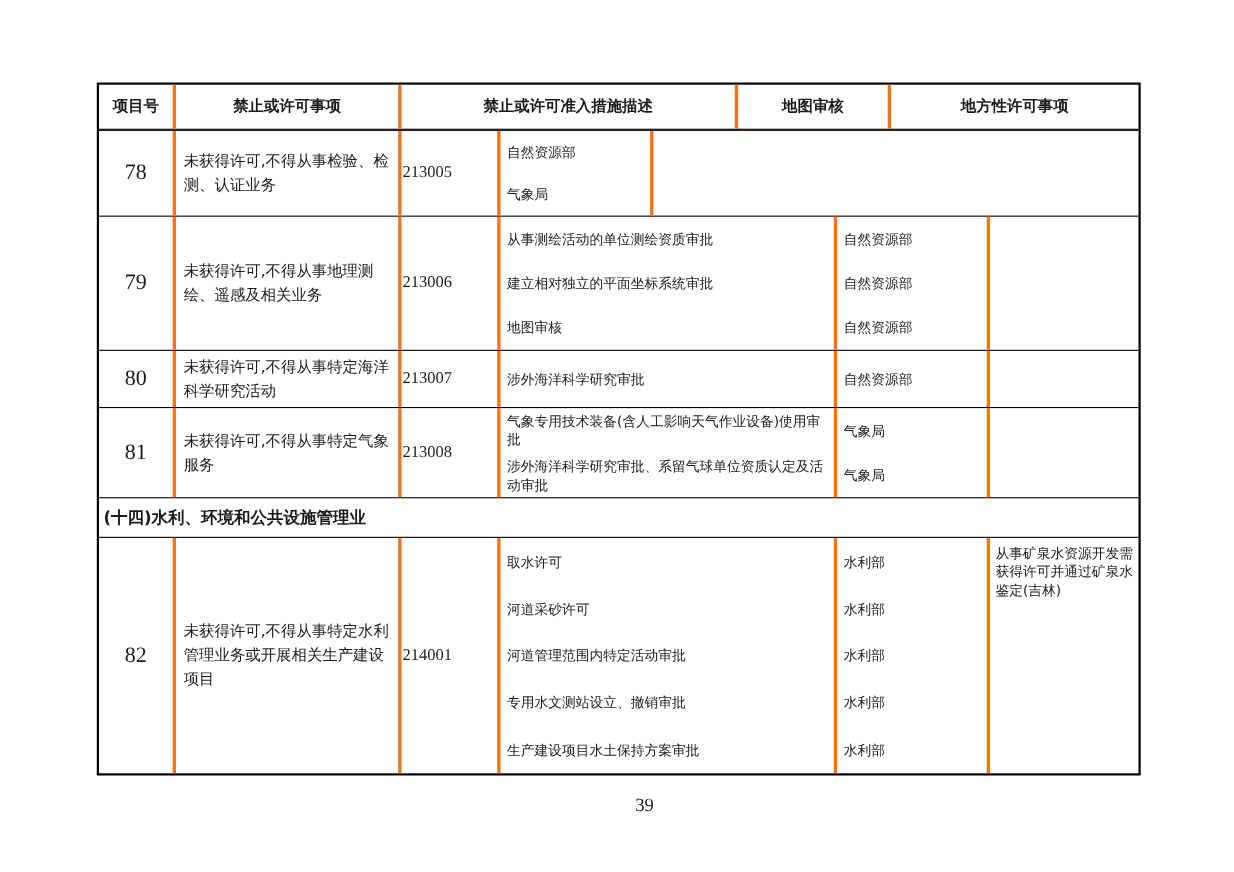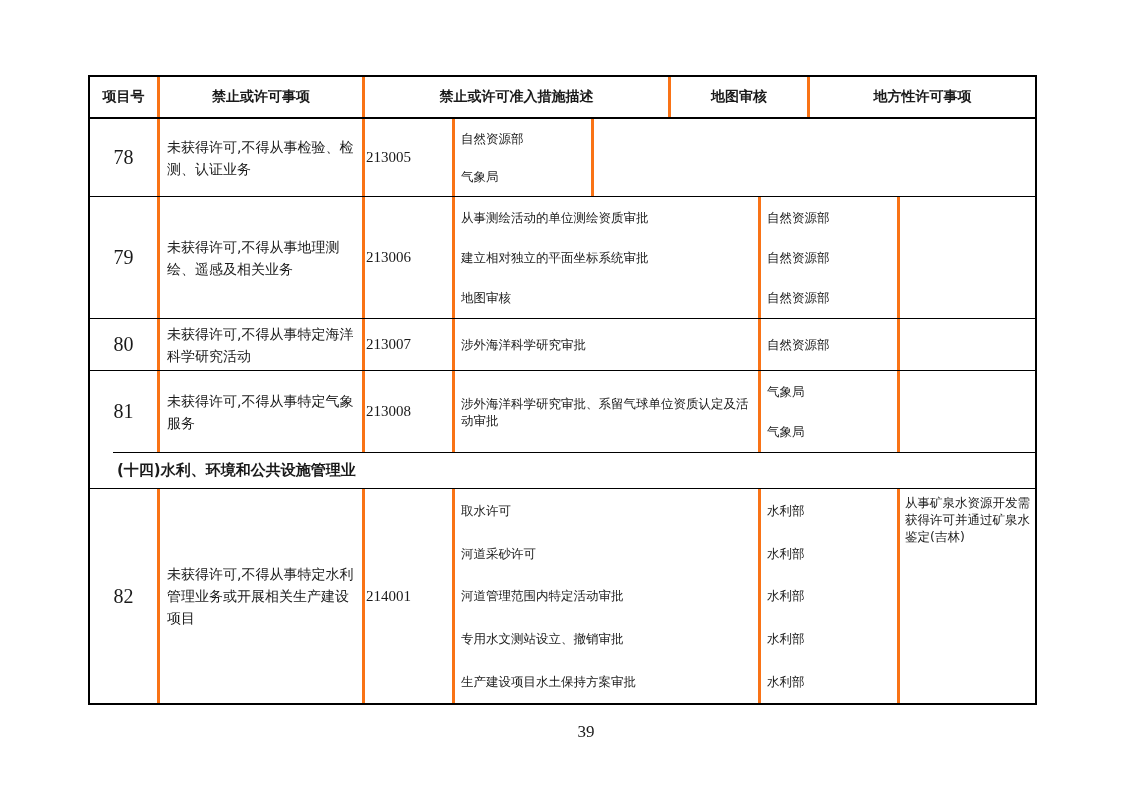--- a/index.html
+++ b/index.html
@@ -22,21 +22,21 @@
          font-weight:bold;font-size:14px;}
   .num{display:flex;align-items:center;justify-content:center;
        font-family:"Liberation Serif",serif;font-size:20px;}
   .code{display:flex;align-items:center;padding-left:1px;
         font-family:"Liberation Serif",serif;font-size:15px;}
   .item{display:flex;align-items:center;padding:2px 7px;font-size:14px;line-height:22px;}
   .subcol{display:flex;flex-direction:column;}
   .subitem{flex:1 1 0;display:flex;align-items:center;padding:2px 6px;
            font-size:12.5px;line-height:17px;}
   .local{padding:5px 5px 16px 5px;font-size:12.5px;line-height:17px;}
-  .section-row{align-items:center;margin-left:23px;}
+  .section-row{align-items:center;}
   .section-title{display:flex;align-items:center;padding-left:4px;width:100%;
                  font-weight:bold;font-size:15px;}
   .page-number{position:absolute;left:0;top:722px;width:100%;text-align:center;
                font-family:"Liberation Serif",serif;font-size:17px;padding-left:25px;}
   .h-header{height:41px;}
   .h-r78{height:78px;}
   .h-r79{height:122px;}
   .h-r80{height:52px;}
   .h-r81{height:82px;}
   .h-sec{height:36px;}
@@ -95,20 +95,21 @@
         <div class="subitem">自然资源部</div>
       </div>
       <div class="cell c6 local"></div>
     </div>
 
     <div class="trow h-r81">
       <div class="cell c1 num">81</div>
       <div class="cell c2 item">未获得许可,不得从事特定气象服务</div>
       <div class="cell c3 code">213008</div>
       <div class="cell c4 subcol">
+        <div class="subitem">气象专用技术装备(含人工影响天气作业设备)使用审批</div>
         <div class="subitem">涉外海洋科学研究审批、系留气球单位资质认定及活动审批</div>
       </div>
       <div class="cell c5 subcol">
         <div class="subitem">气象局</div>
         <div class="subitem">气象局</div>
       </div>
       <div class="cell c6 local"></div>
     </div>
 
     <div class="trow section-row h-sec">

